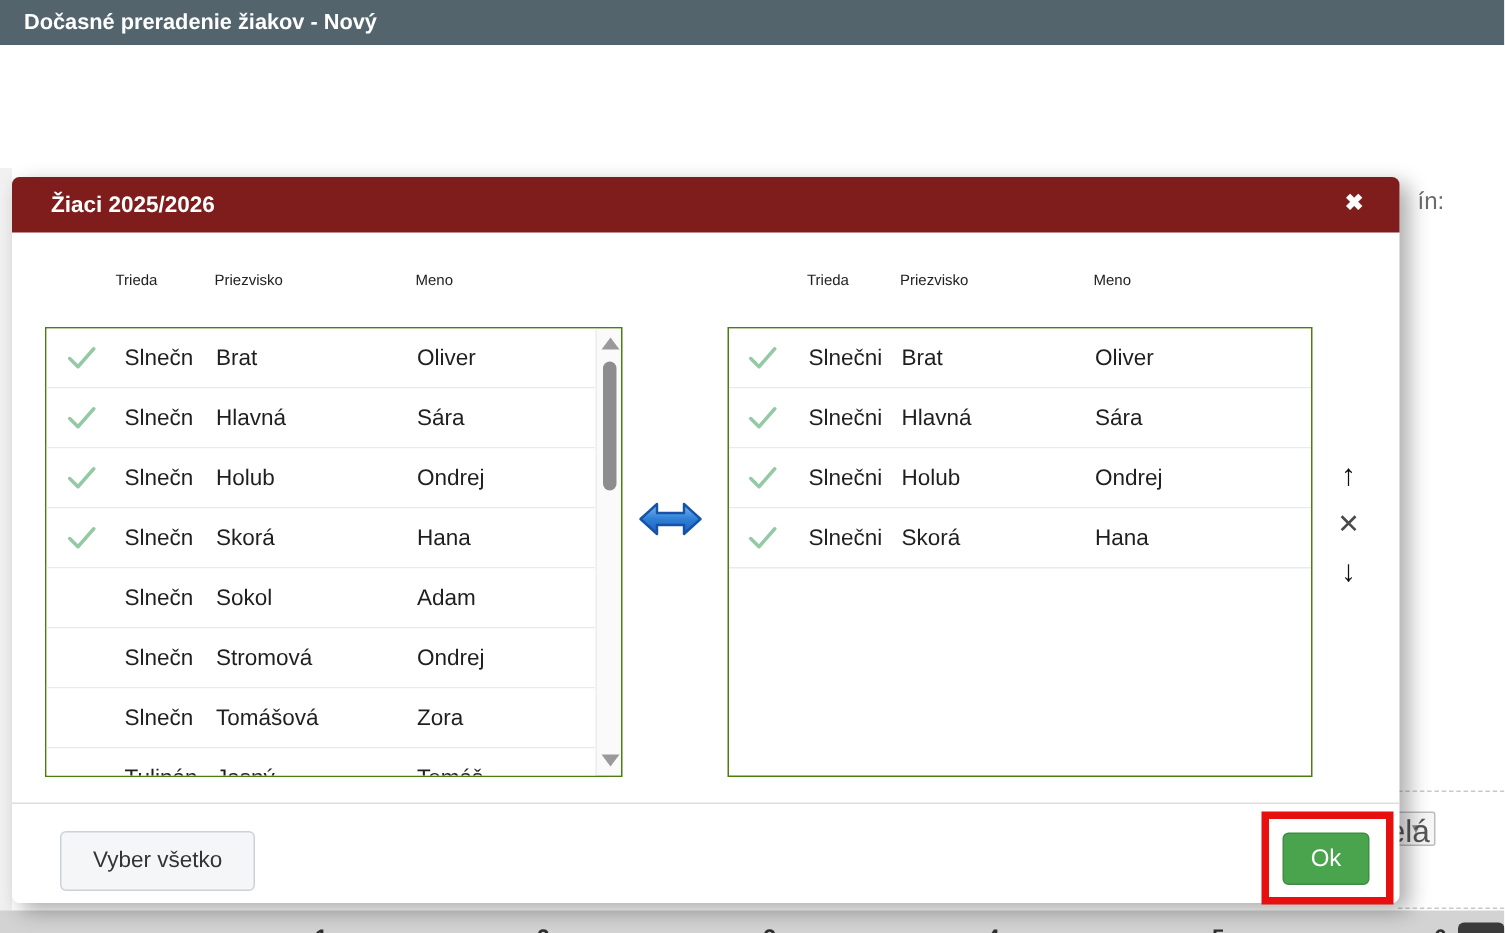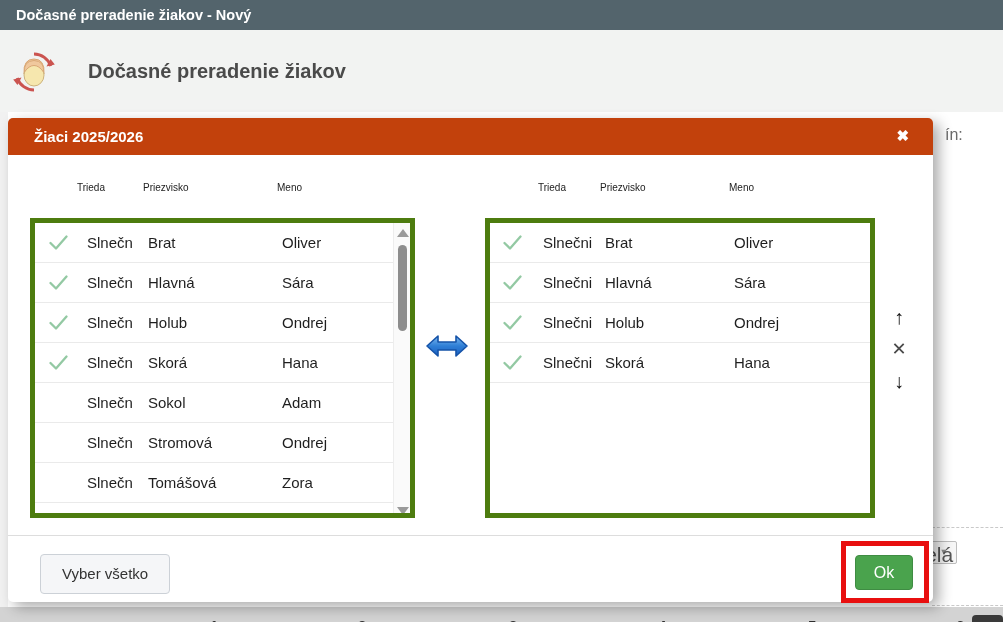--- a/index.html
+++ b/index.html
@@ -31,30 +31,30 @@
 
   
   .bottom-strip { position: absolute; left: 0; top: 607px; width: 1003px; height: 15px;
     background: #d3d3d3; overflow: hidden; z-index: 0; }
   .bottom-strip span { position: absolute; top: 10px; font-size: 15px; font-weight: bold; color: #2e2e2e; }
 
   
   .modal { position: absolute; left: 8px; top: 118px; width: 925px; height: 484px;
     background: #fff; border-radius: 5px; box-shadow: 6px 5px 14px rgba(0,0,0,.33); z-index: 10; }
   .modal-header { position: absolute; left: 0; top: 0; width: 100%; height: 37px;
-    background: #c2410c; border-radius: 5px 5px 0 0; }
+    background: #7f1d1d; border-radius: 5px 5px 0 0; }
   .modal-title { position: absolute; left: 26px; top: 0; line-height: 37px; color: #fff;
     font-size: 15px; font-weight: bold; }
   .modal-close { position: absolute; right: 24px; top: 9px; color: #fff; font-size: 15px;
     font-weight: bold; cursor: pointer; line-height: 18px; }
 
   .col-head { position: absolute; top: 64px; font-size: 10px; color: #222; white-space: nowrap; }
 
   .listbox { position: absolute; top: 100px; height: 300px; background: #fff;
-    border: 5px solid #4d7c0f; overflow: hidden; }
+    border: 1px solid #4d7c0f; overflow: hidden; }
   .listbox.left  { left: 22px;  width: 385px; }
   .listbox.right { left: 477px; width: 390px; }
   .rows { position: absolute; left: 0; top: 0; bottom: 0; overflow: hidden; }
   .listbox.left  .rows { width: 366px; }
   .listbox.right .rows { width: 388px; }
   .lrow { display: grid; height: 40px; align-items: center; border-bottom: 1px solid #eaeaea; background: #fff; }
   .left-grid  { grid-template-columns: 52px 61px 134px auto; }
   .right-grid { grid-template-columns: 53px 62px 129px auto; }
   .cell { font-size: 15px; color: #1f1f1f; white-space: nowrap; overflow: hidden; }
   .chk { padding-left: 14px; line-height: 0; }
@@ -90,32 +90,20 @@
 </style>
 </head>
 <body>
 
 <div class="canvas">
 
   <div class="topbar">
     <span>Dočasné preradenie žiakov - Nový</span>
   </div>
 
-  <div class="header-band">
-    <svg class="app-icon" width="48" height="48" viewBox="0 0 48 48">
-      <path d="M24 42 A18 18 0 0 1 7.2 30" fill="none" stroke="#cb5450" stroke-width="3"></path>
-      <path d="M24 6 A18 18 0 0 1 40.8 18" fill="none" stroke="#cb5450" stroke-width="3"></path>
-      <polygon points="3.2,31.5 11.5,29.5 7.5,37" fill="#cb5450"></polygon>
-      <polygon points="44.8,16.5 36.5,18.5 40.5,11" fill="#cb5450"></polygon>
-      <path d="M14 26 Q13 11 24 11 Q35 11 34 26 Q30 19 24 19 Q18 19 14 26 Z" fill="#f0c89d" stroke="#d9a876" stroke-width="1"></path>
-      <ellipse cx="24" cy="27" rx="10" ry="11" fill="#f6e7ae" stroke="#cdb27a" stroke-width="1"></ellipse>
-      <path d="M14.5 24 Q13.5 13 24 12.5 Q34.5 13 33.5 24 Q29 17.5 24 17.5 Q19 17.5 14.5 24 Z" fill="#f0c89d" stroke="#d9a876" stroke-width="1"></path>
-    </svg>
-    <div class="page-title">Dočasné preradenie žiakov</div>
-  </div>
 
   <div class="left-sliver"></div>
 
   <div class="bg-frag-in">ín:</div>
   <div class="bg-dash d1"></div>
   <div class="bg-dropdown">
     <span>▼</span>
   </div>
   <div class="bg-cela">Celá</div>
   <div class="bg-dash d2"></div>

